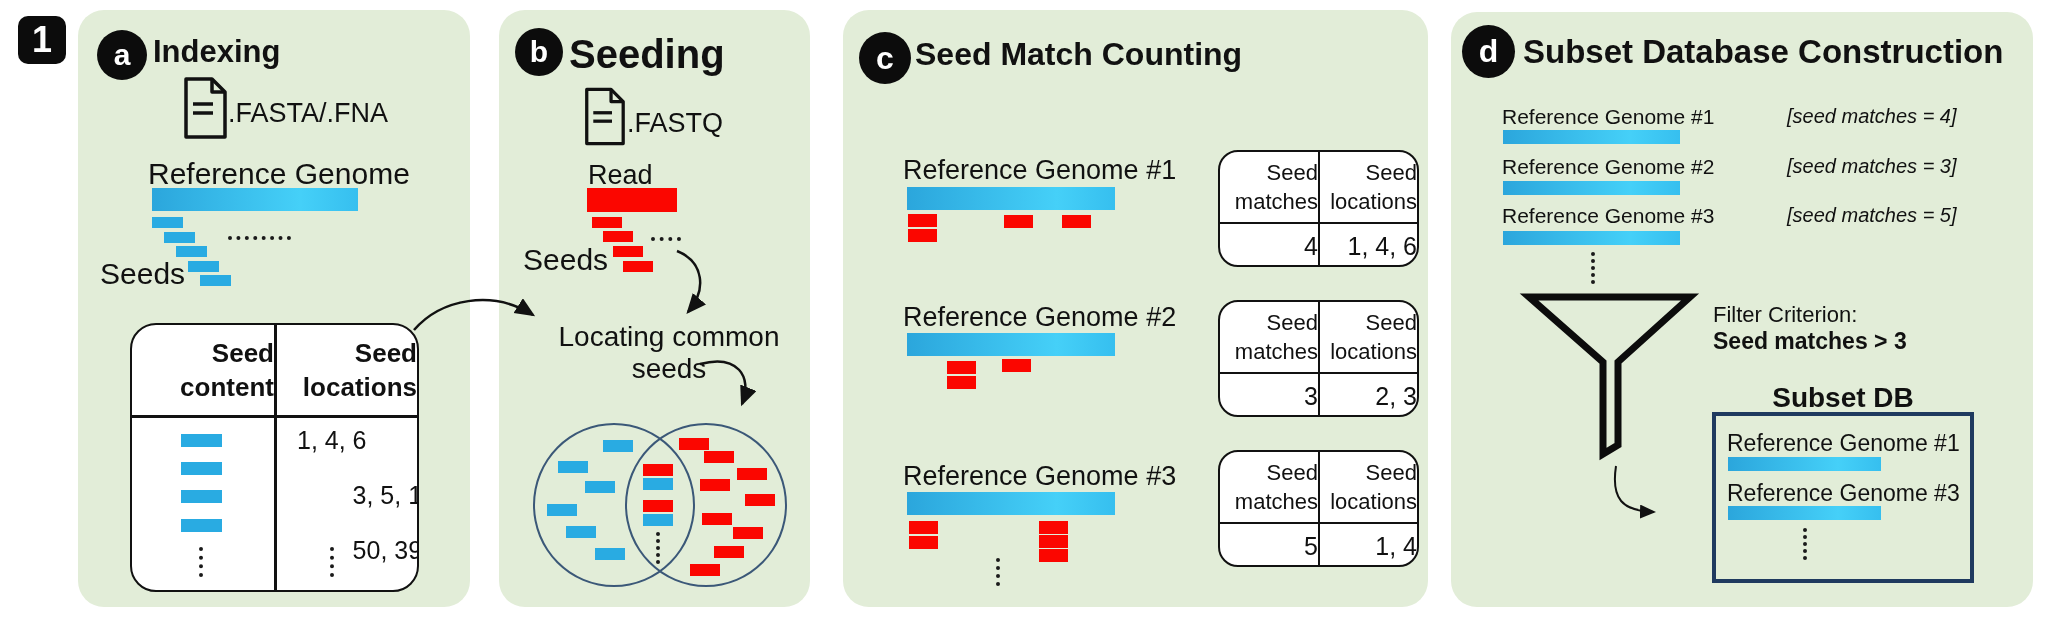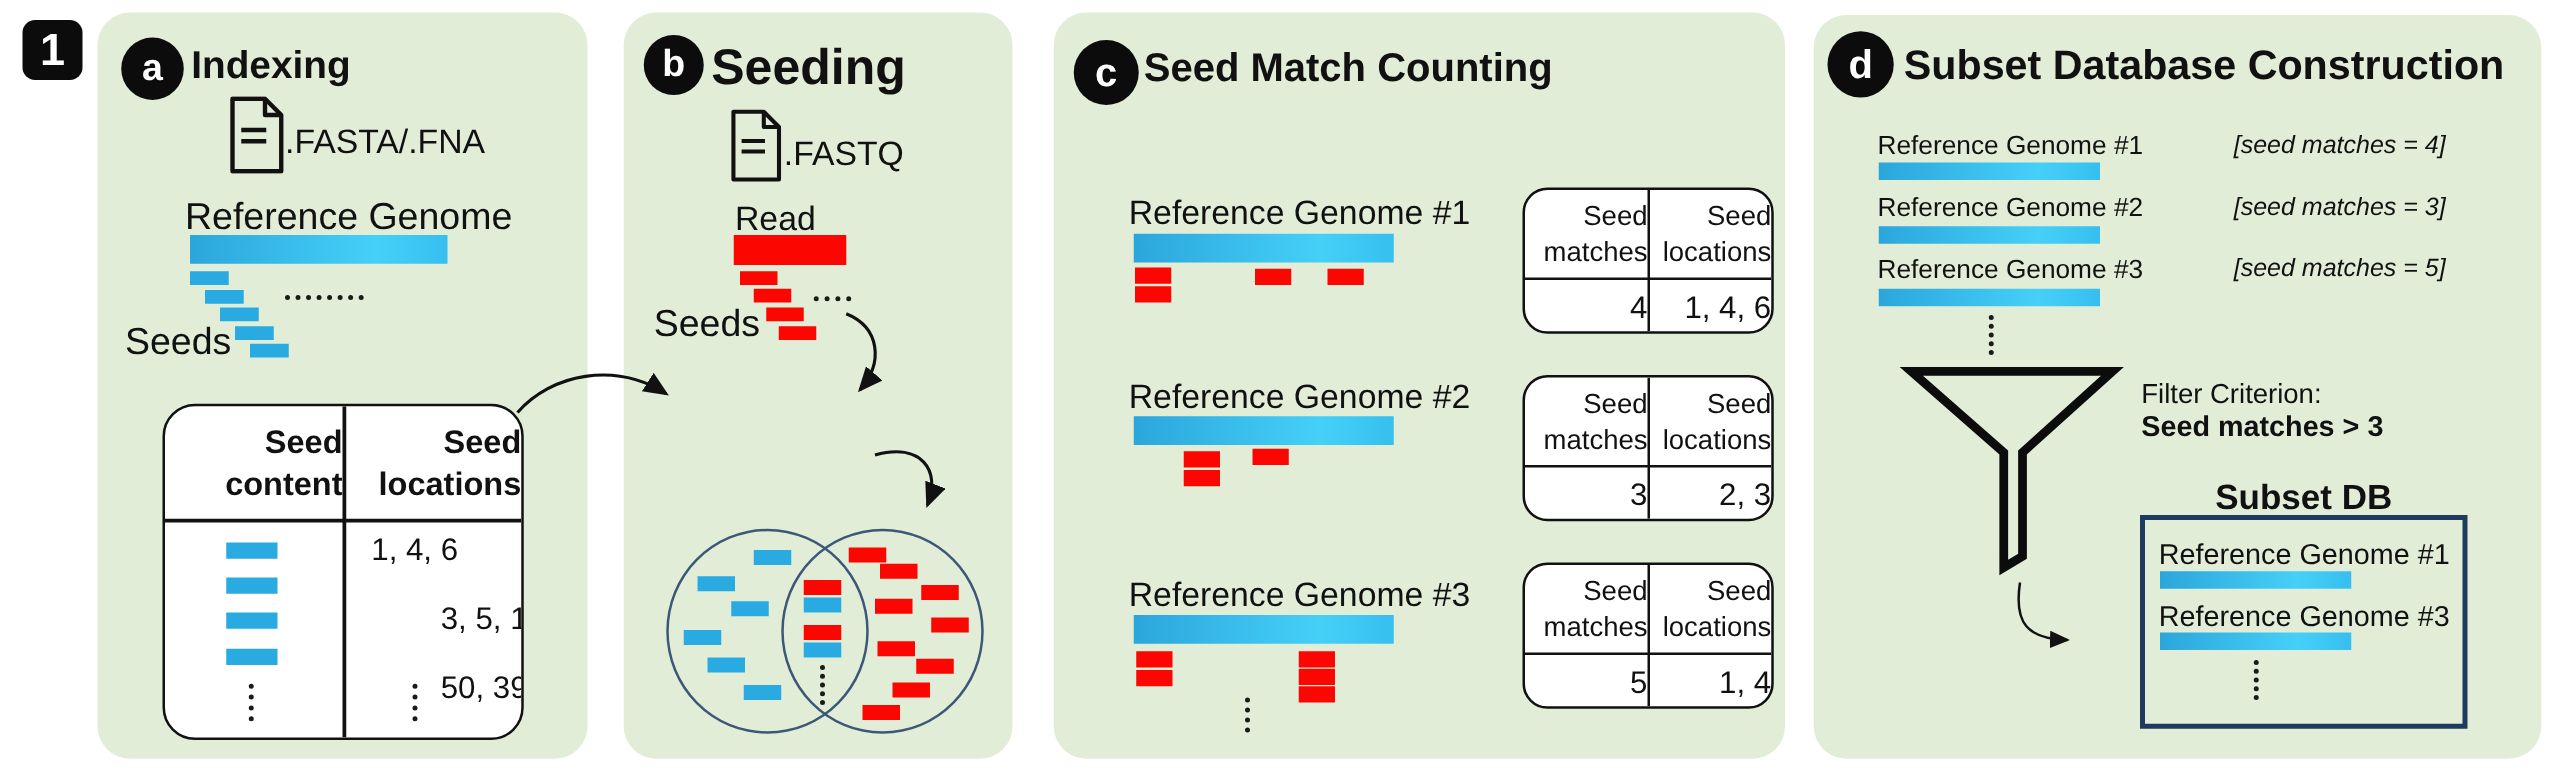--- a/index.html
+++ b/index.html
@@ -96,20 +96,24 @@
     <div class="lbl" style="left:89px;top:150px;font-size:27px;">Read</div>
     <div class="bar red" style="left:88px;top:178px;width:90px;height:24px;"></div>
 
     <div class="bar red" style="left:93px;top:207px;width:30px;height:11px;"></div>
     <div class="bar red" style="left:104px;top:221px;width:30px;height:11px;"></div>
     <div class="bar red" style="left:114px;top:236px;width:30px;height:11px;"></div>
     <div class="bar red" style="left:124px;top:251px;width:30px;height:11px;"></div>
     <div class="hdots" style="left:152px;top:227px;width:30px;"></div>
     <div class="lbl" style="left:24px;top:233px;font-size:30px;">Seeds</div>
 
+    <div class="lbl" style="left:39px;top:311px;width:262px;text-align:center;font-size:28px;line-height:32px;white-space:normal;">
+      <span>Locating common</span><br>
+      <span>seeds</span>
+    </div>
 
     <div class="venn" style="left:34px;top:413px;width:158px;height:160px;"></div>
     <div class="venn" style="left:126px;top:413px;width:158px;height:160px;"></div>
 
     <div class="bar blue" style="left:104px;top:430px;width:30px;height:12px;"></div>
     <div class="bar blue" style="left:59px;top:451px;width:30px;height:12px;"></div>
     <div class="bar blue" style="left:86px;top:471px;width:30px;height:12px;"></div>
     <div class="bar blue" style="left:48px;top:494px;width:30px;height:12px;"></div>
     <div class="bar blue" style="left:67px;top:516px;width:30px;height:12px;"></div>
     <div class="bar blue" style="left:96px;top:538px;width:30px;height:12px;"></div>

